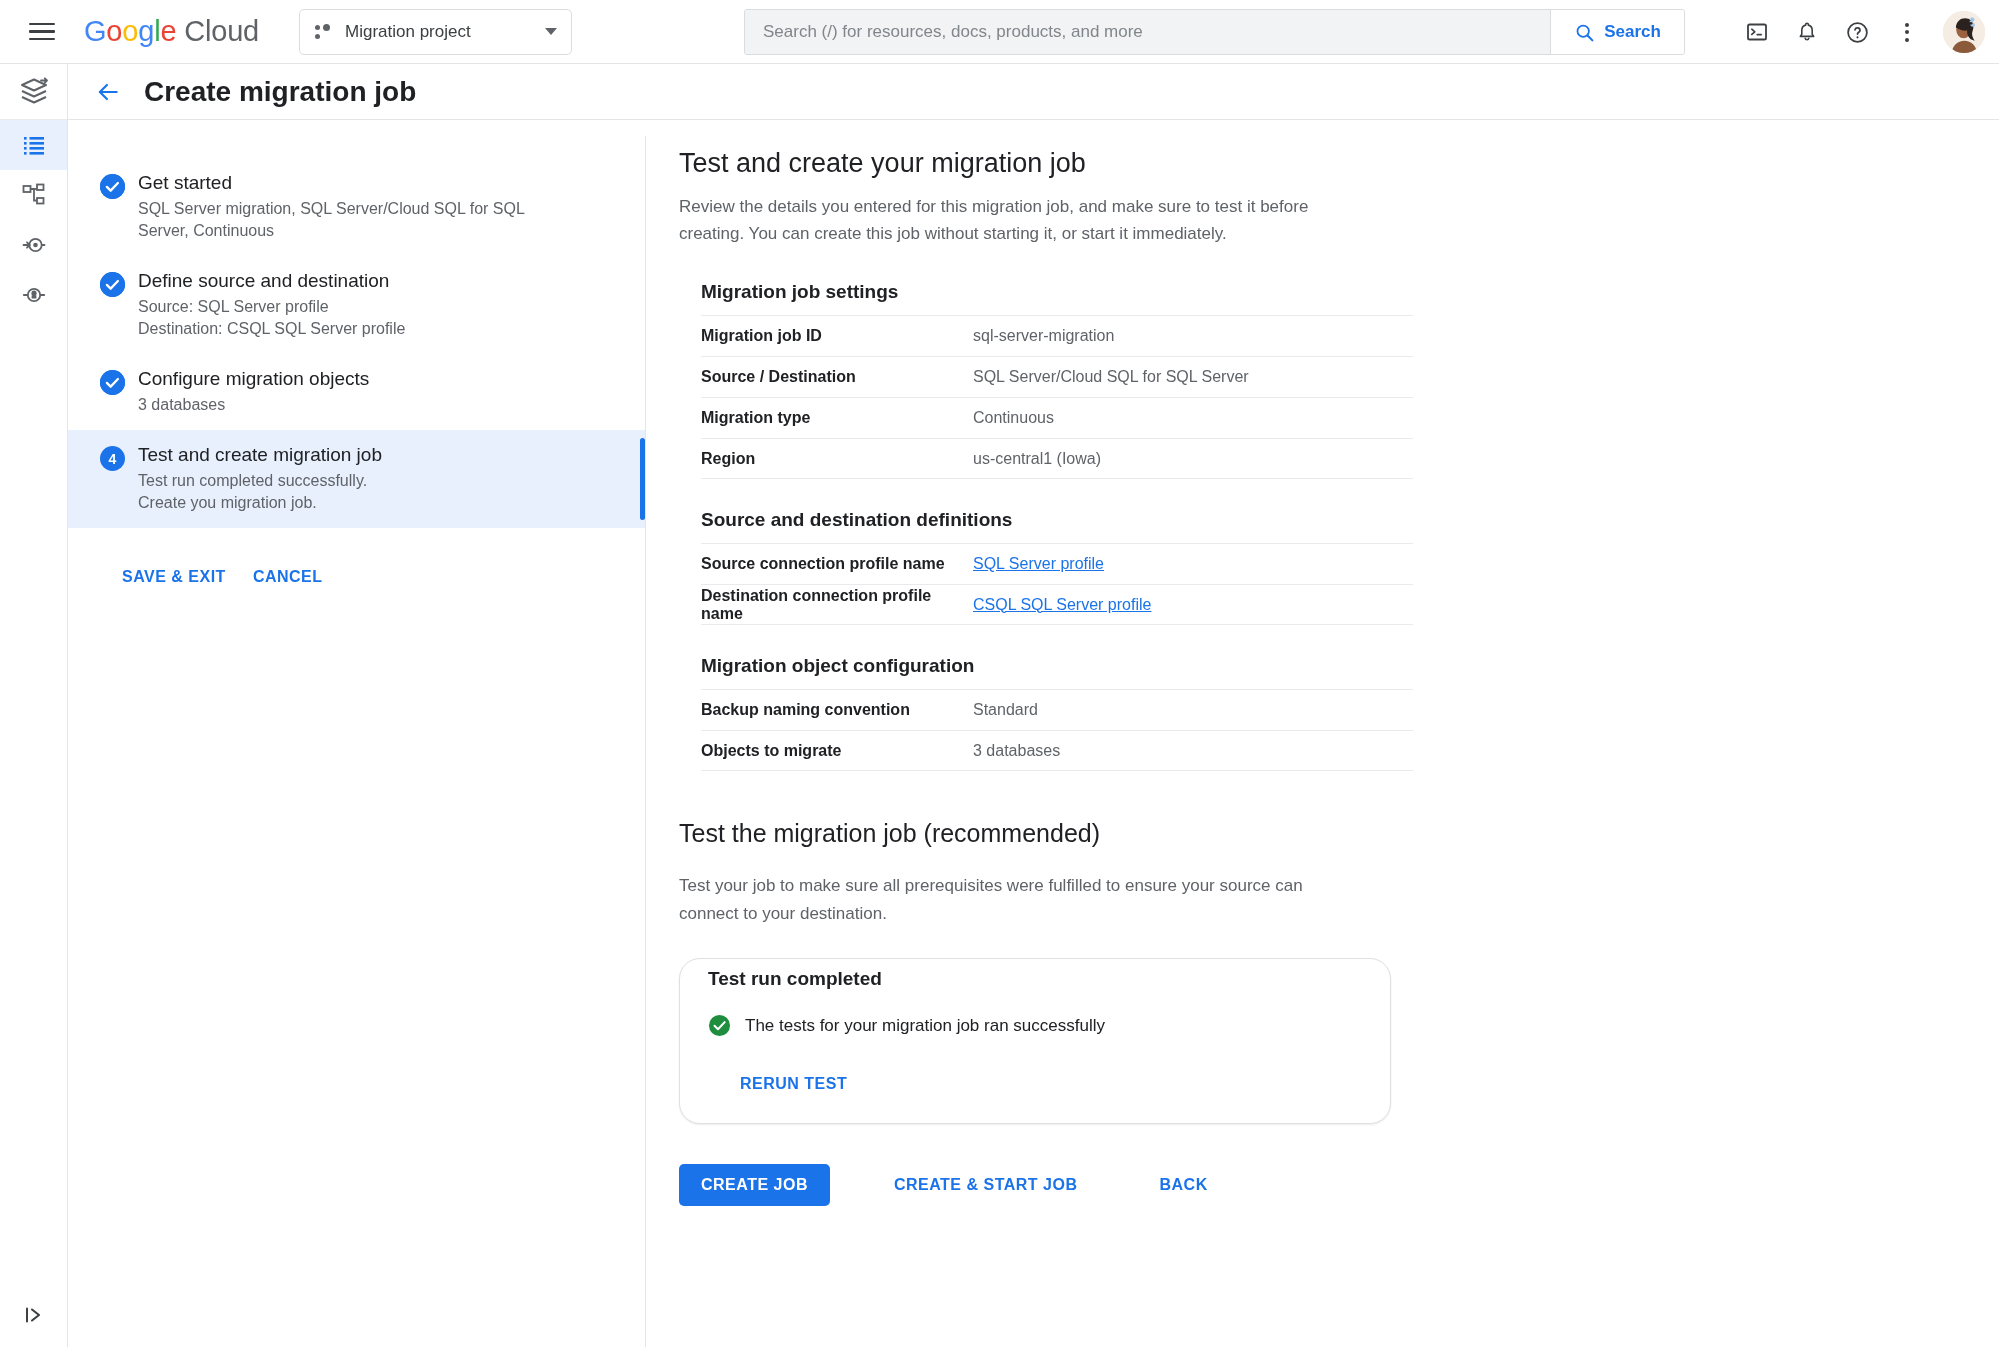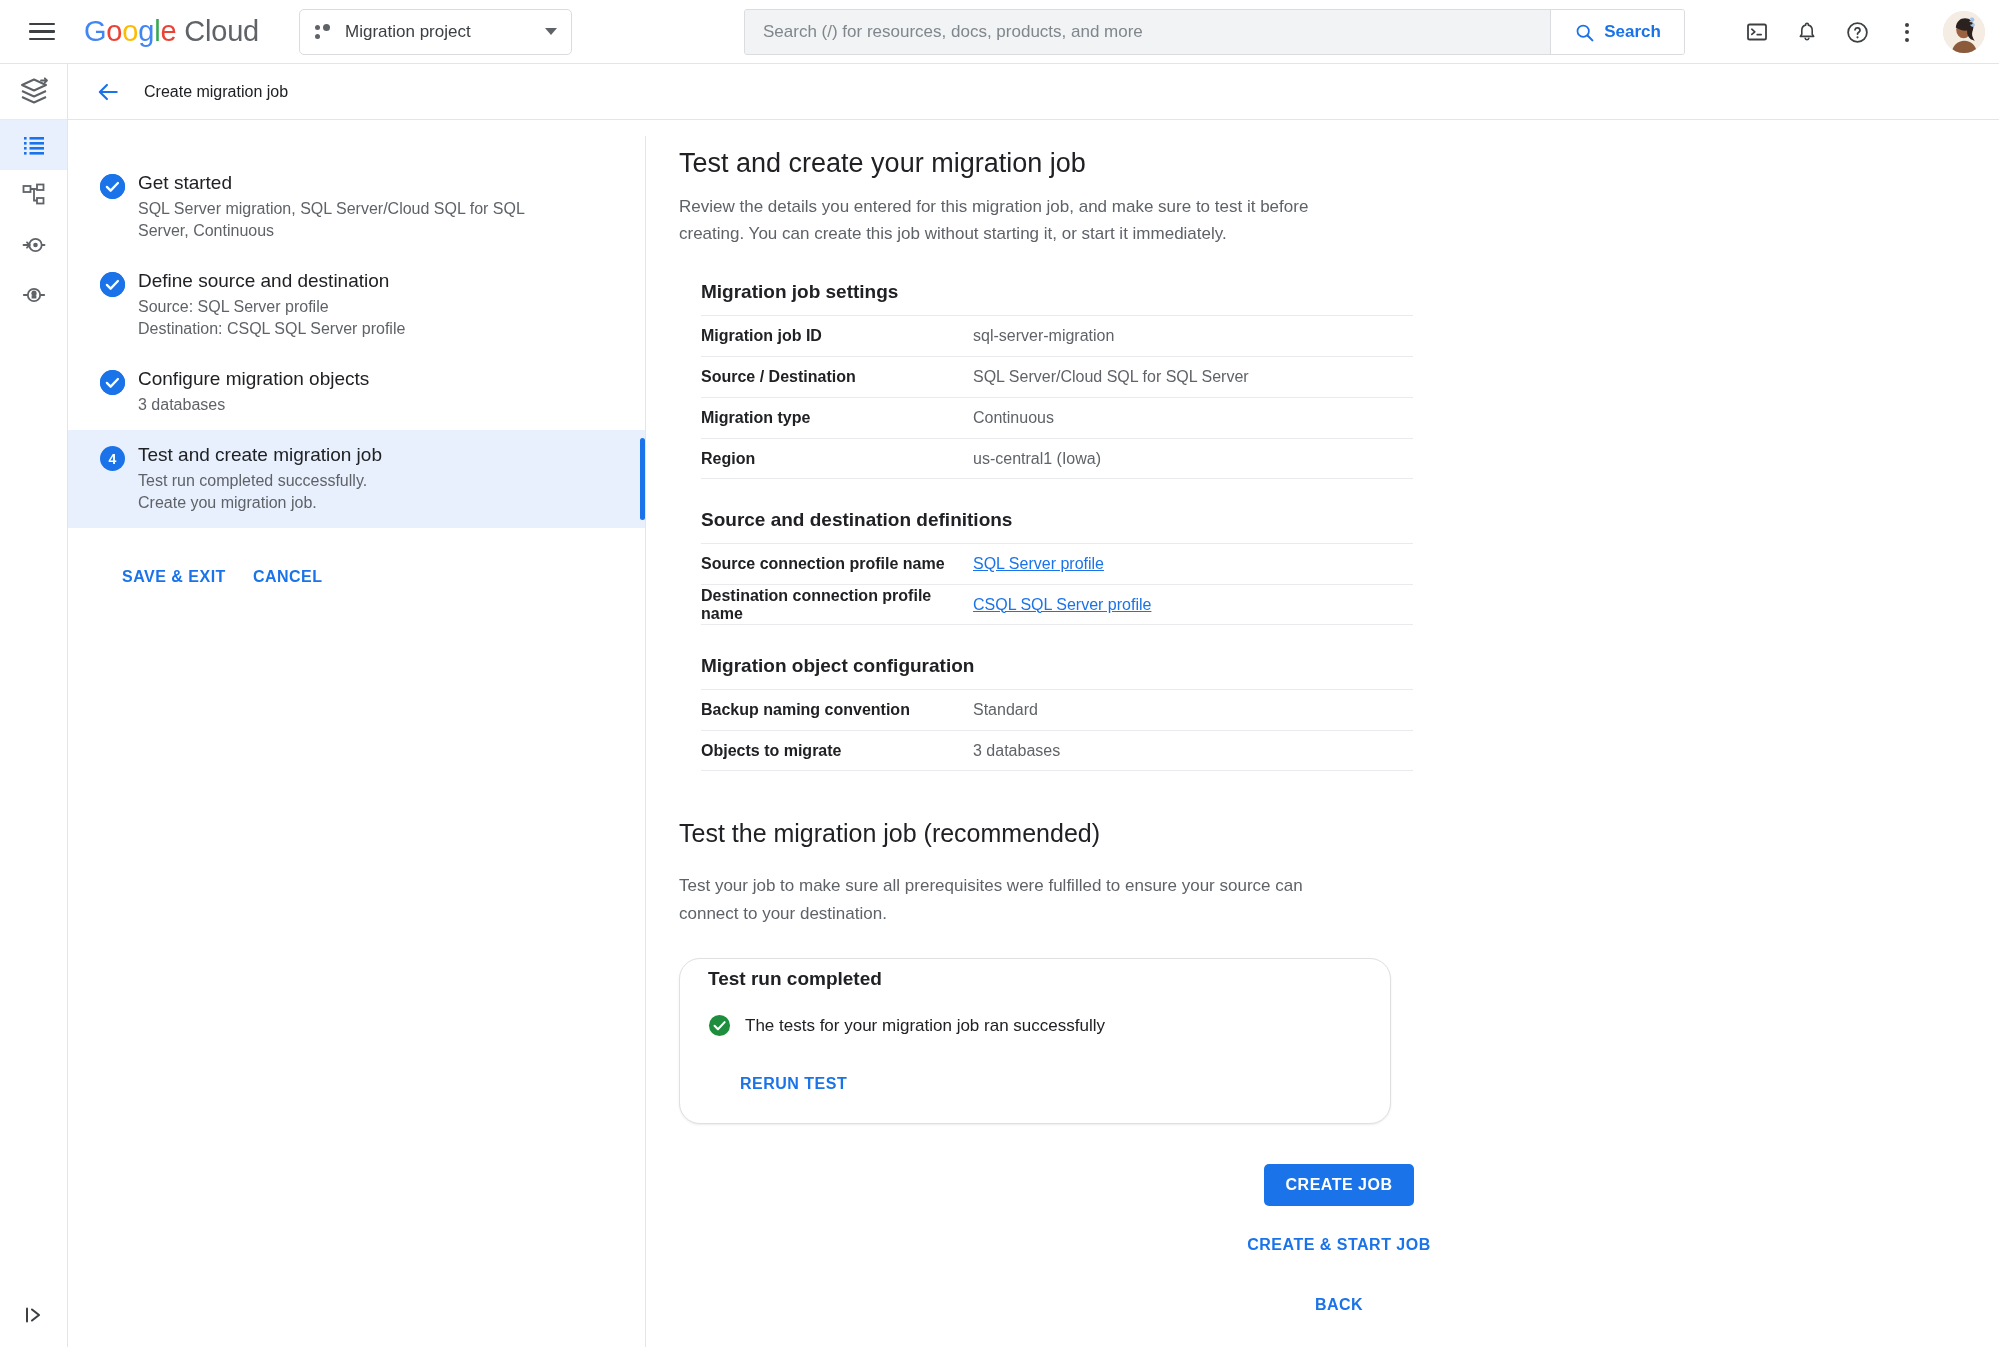--- a/index.html
+++ b/index.html
@@ -132,21 +132,21 @@
 
   
   .pagehead {
     position: absolute; left: 68px; top: 64px;
     width: 1931px; height: 56px;
     border-bottom: 1px solid #e3e5e8;
     display: flex; align-items: center; background: #fff;
   }
   .backarrow { margin-left: 22px; width: 36px; height: 36px;
     display:flex; align-items:center; justify-content:center; cursor: pointer; }
-  .pagetitle { margin-left: 18px; font-size: 16px; color: #202124; font-weight: 400; }
+  .pagetitle { margin-left: 18px; font-size: 28px; color: #202124; font-weight: 700; }
 
   
   .steps {
     position: absolute; left: 68px; top: 136px;
     width: 578px; height: 1227px;
     background: #fff; border-right: 1px solid #e3e5e8;
     padding-top: 22px;
   }
   .step {
     position: relative;
@@ -221,21 +221,21 @@
     margin-top: 30px; width: 712px;
     border: 1px solid #e0e0e0; border-radius: 21px;
     background: #fff; padding: 9px 28px 30px 28px;
     box-shadow: 0 1px 2px rgba(60,64,67,0.10);
   }
   .testcard h3 { margin: 0 0 24px 0; font-size: 19px; font-weight: 700; color: #202124; }
   .testrow { display: flex; align-items: center; gap: 14px; }
   .testrow .msg { font-size: 17px; color: #202124; }
   .rerun { margin-top: 38px; margin-left: 32px; }
 
-  .btnrow { margin-top: 40px; display: flex; align-items: center; gap: 9px; flex-direction: column; }
+  .btnrow { margin-top: 40px; display: flex; align-items: center; gap: 9px; }
   .btn-primary {
     background: #1a73e8; color: #fff; border: 0; border-radius: 5px;
     height: 42px; padding: 0 22px; font-size: 16px; font-weight: 700;
     letter-spacing: 0.5px; cursor: pointer;
     font-family: "Liberation Sans", sans-serif;
   }
   .btn-flat {
     background: none; border: 0; color: #1a73e8;
     font-size: 16px; font-weight: 700; letter-spacing: 0.5px;
     cursor: pointer; height: 42px; padding: 0 22px;

